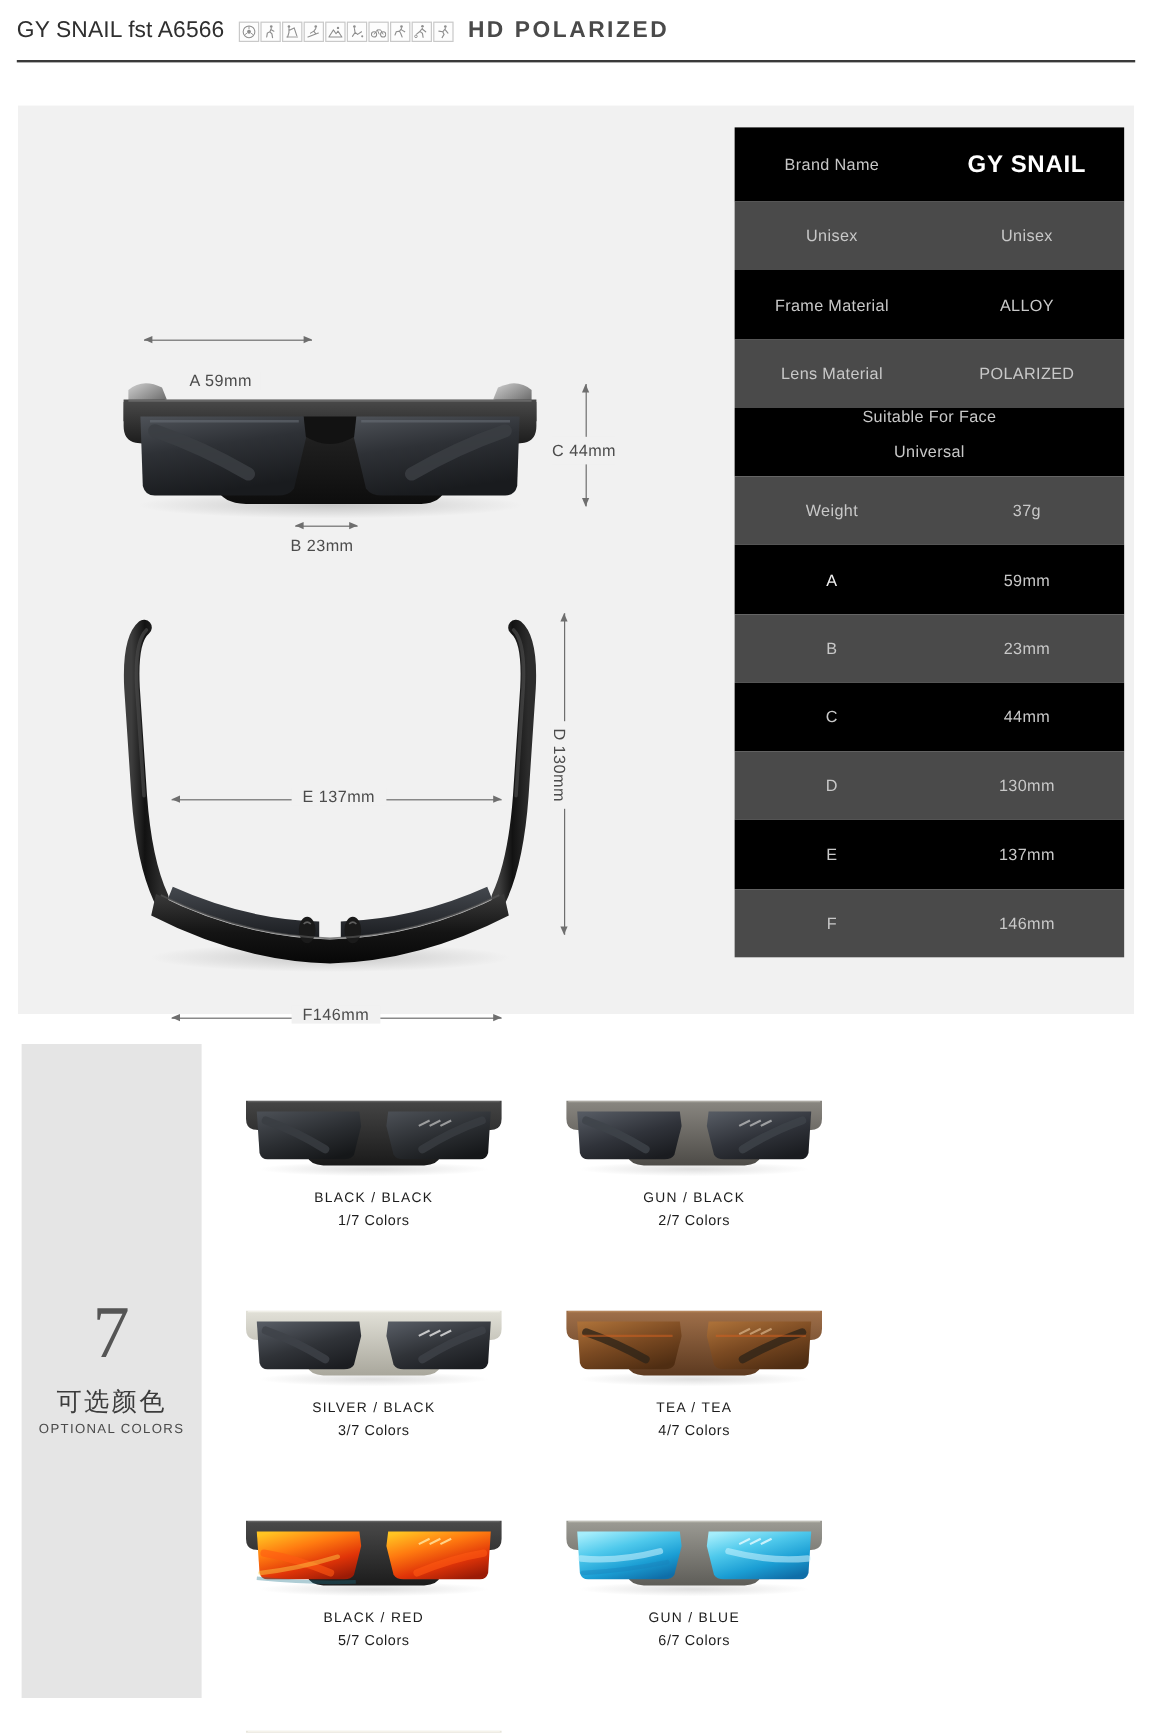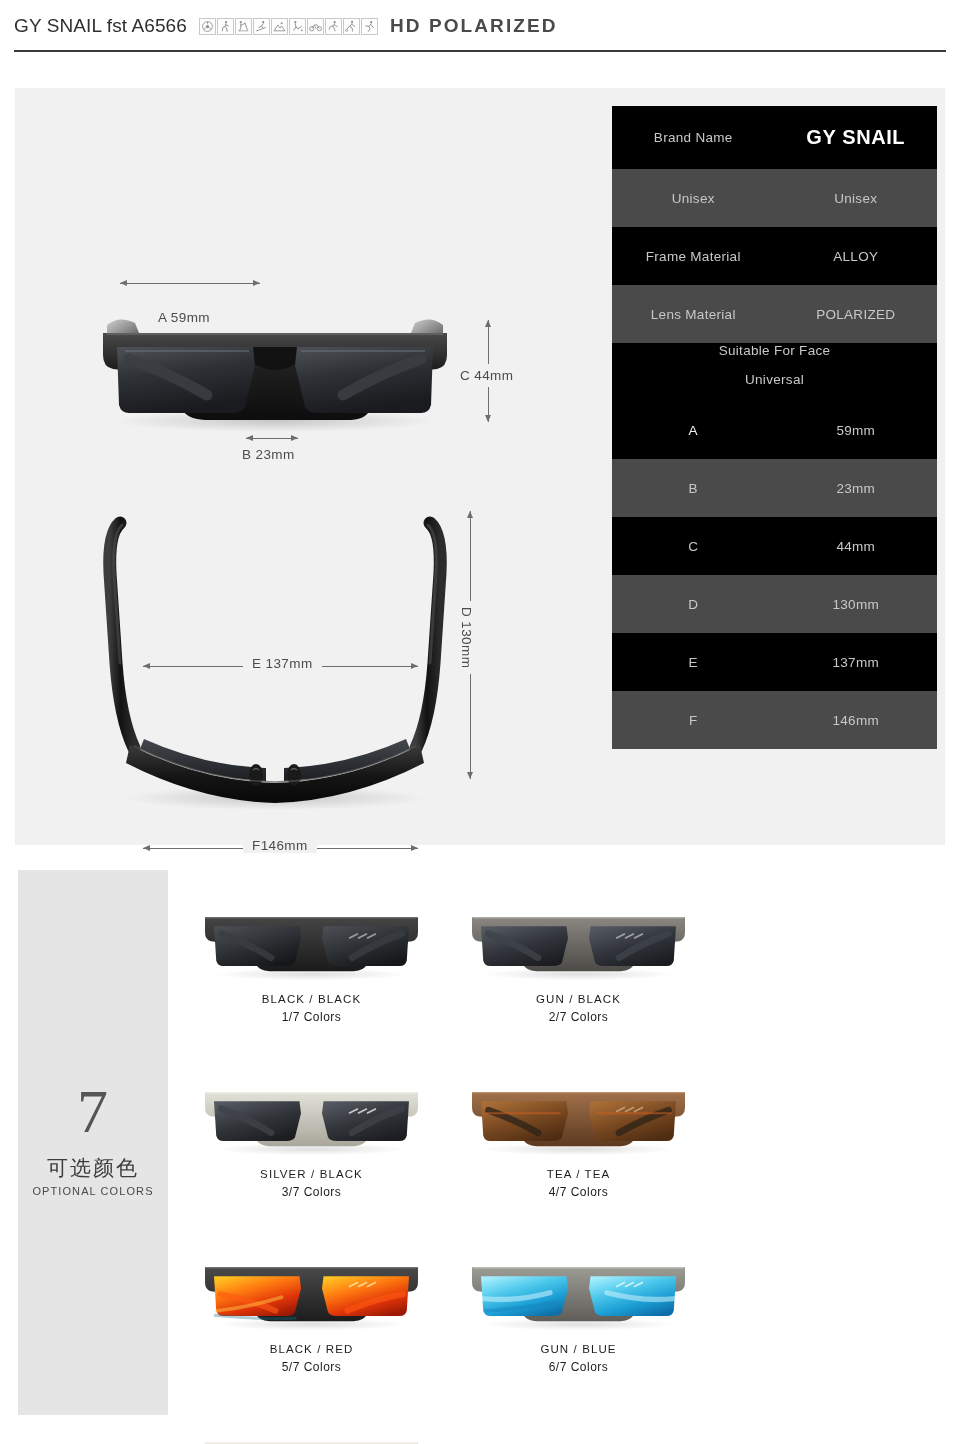--- a/index.html
+++ b/index.html
@@ -359,20 +359,24 @@
         <span class="spec-val">ALLOY</span>
       </div>
       <div class="spec-row light" style="height:58px;">
         <span class="spec-key">Lens Material</span>
         <span class="spec-val">POLARIZED</span>
       </div>
       <div class="spec-row dark" style="height:58px;flex-direction:column;">
         <span class="spec-key">Suitable For Face</span>
         <span class="spec-val">Universal</span>
       </div>
+      <div class="spec-row light" style="height:58px;">
+        <span class="spec-key">Weight</span>
+        <span class="spec-val">37g</span>
+      </div>
       <div class="spec-row dark emph" style="height:58px;">
         <span class="spec-key">A</span>
         <span class="spec-val">59mm</span>
       </div>
       <div class="spec-row light" style="height:58px;">
         <span class="spec-key">B</span>
         <span class="spec-val">23mm</span>
       </div>
       <div class="spec-row dark" style="height:58px;">
         <span class="spec-key">C</span>

